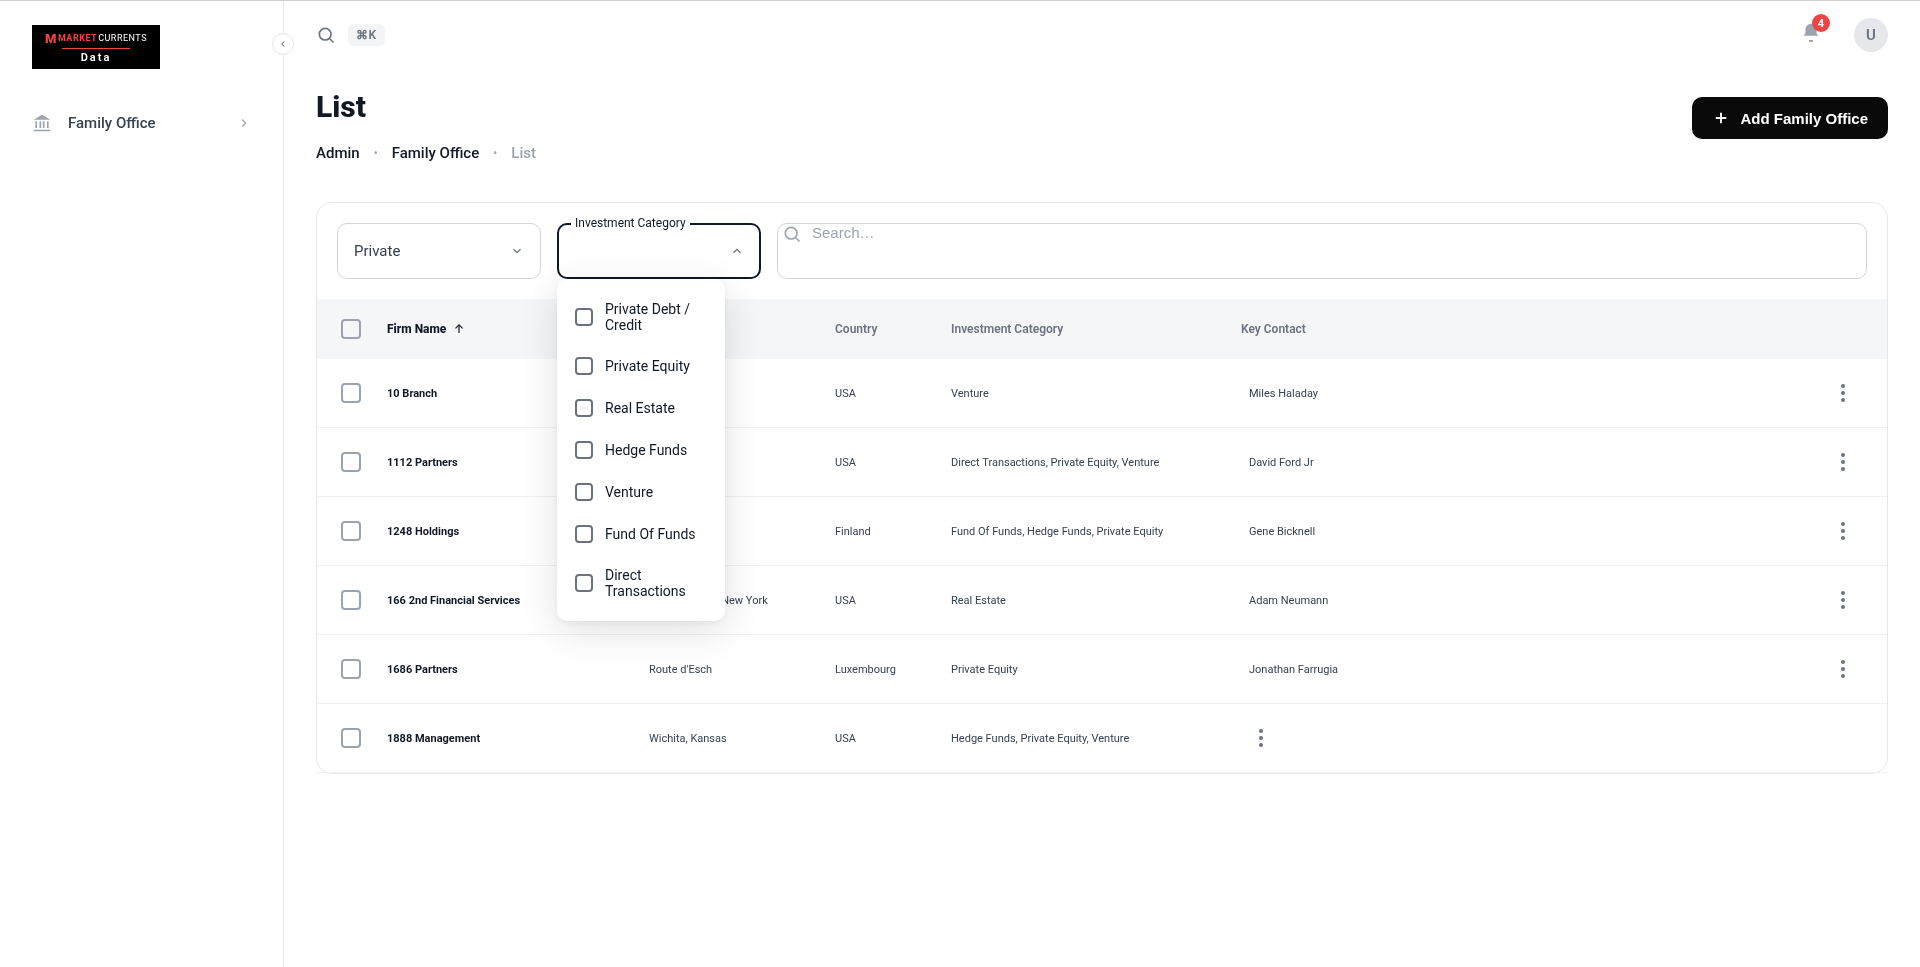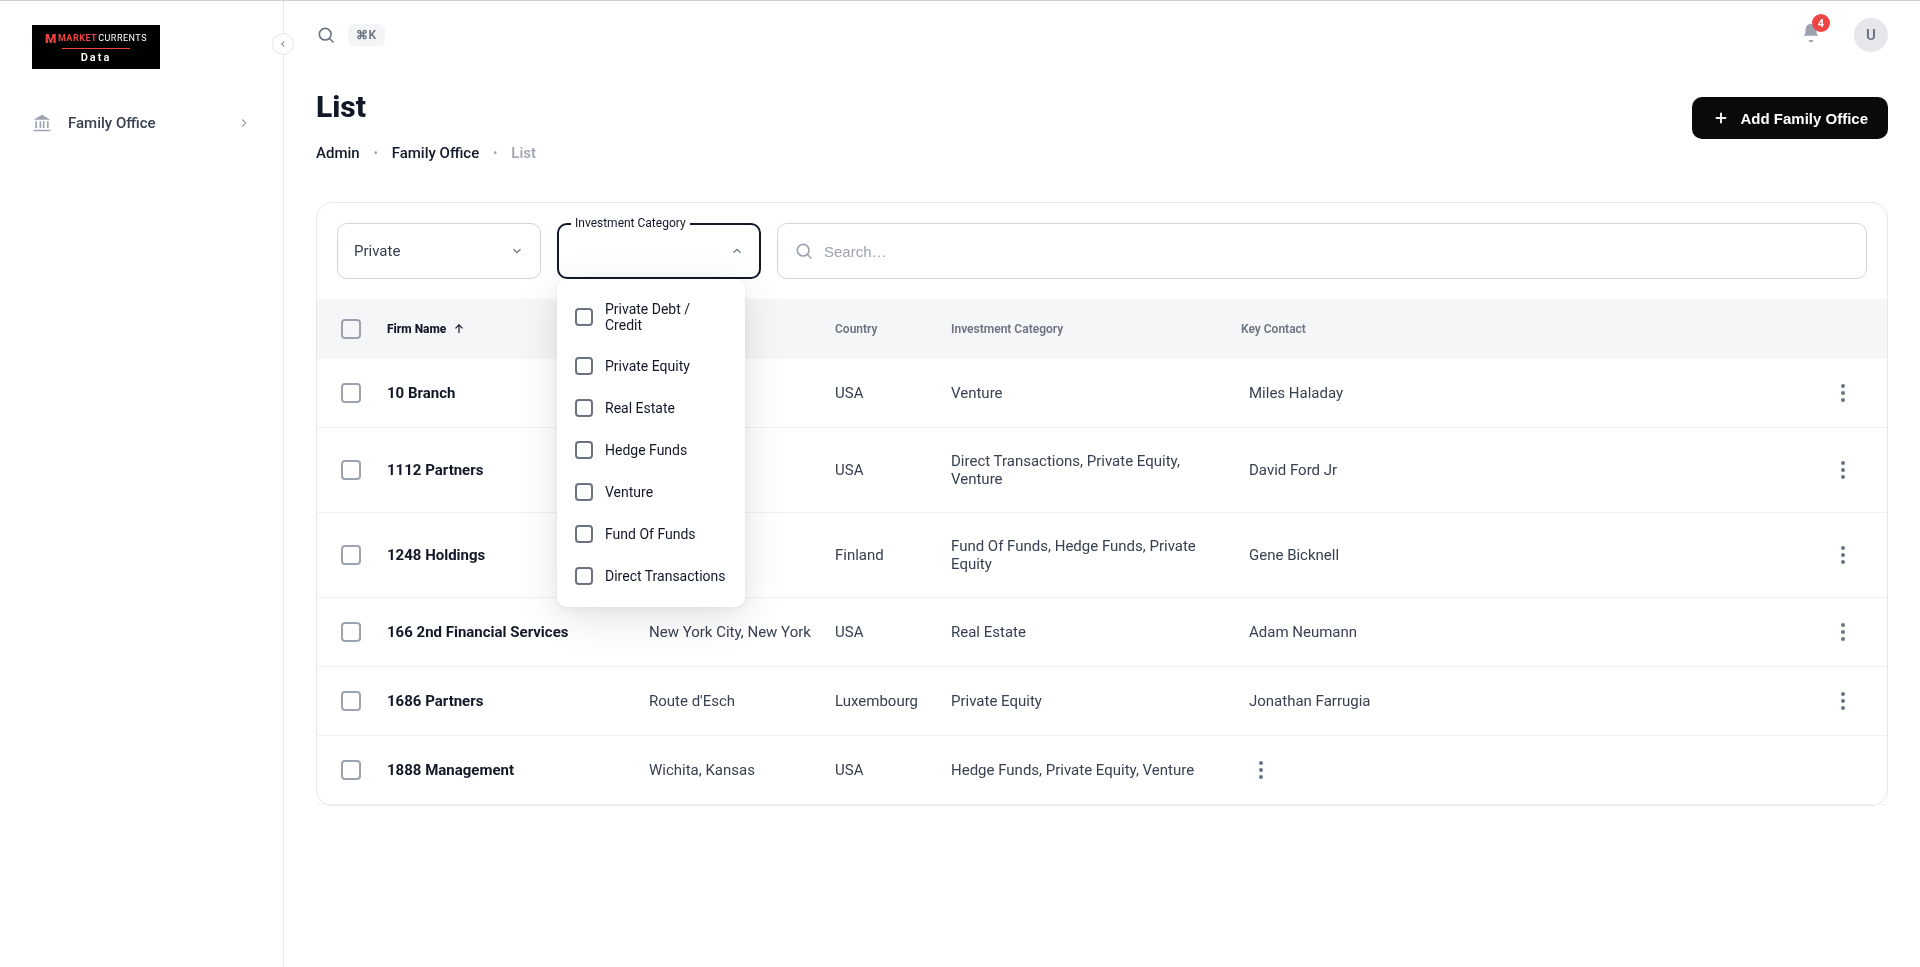--- a/index.html
+++ b/index.html
@@ -141,43 +141,43 @@
   .select.focused { border-width: 2px; border-color: #111827; padding: 0 15px; }
   .select.focused .float-label {
     position: absolute; top: -9px; left: 12px;
     background: #fff; padding: 0 4px;
     font-size: 12px; color: #111827;
   }
 
   .dropdown {
     position: absolute;
     top: 76px; left: 240px;
-    width: 188px;
+    width: 168px;
     background: #fff;
     border-radius: 10px;
     box-shadow: 0 10px 40px rgba(0,0,0,0.12), 0 2px 6px rgba(0,0,0,0.05);
     padding: 10px 0;
     z-index: 100;
   }
   .dropdown-item {
     display: flex; align-items: center; gap: 12px;
     padding: 12px 18px; cursor: pointer;
     font-size: 14px; color: #111827;
   }
   .checkbox {
     width: 18px; height: 18px;
     border: 2px solid #6b7280; border-radius: 4px;
     flex: none; background: #fff;
   }
 
   .search-wrap {
     flex: 1; height: 56px;
     border: 1px solid #d1d5db; border-radius: 10px;
-    display: flex; align-items: center; gap: 10px;
-    padding: 0 16px;
+    display: flex; align-items: flex-start; gap: 10px;
+    padding: 0 4px;
   }
   .search-wrap svg { width: 20px; height: 20px; stroke: #9ca3af; flex:none; }
   .search-input {
     border: none; outline: none; flex: 1;
     font-size: 15px; color: #111827;
     background: transparent;
   }
   .search-input::placeholder { color: #9ca3af; }
 
   .table { width: 100%; }
@@ -192,21 +192,21 @@
   .th-firm svg { width:14px; height:14px; stroke:#111827; }
   .th-location { width: 186px; }
   .th-country { width: 116px; }
   .th-cat { width: 290px; }
   .th-contact { flex: 1; }
   .th-actions { width: 40px; }
 
   .row {
     display: flex; align-items: center;
     padding: 24px;
-    font-size: 15px; color: #374151;
+    font-size: 11px; color: #374151;
     border-bottom: 1px solid #f0f1f3;
   }
   .row .c-check { width: 46px; }
   .row .c-firm { width: 262px; font-weight: 700; color: #111827; }
   .row .c-location { width: 186px; }
   .row .c-country { width: 116px; }
   .row .c-cat { width: 290px; padding-right: 30px; }
   .row .c-contact { flex: 1; margin-left: 8px; }
   .row .c-actions { width: 40px; display:flex; justify-content:center; }
   .row .c-actions svg { width: 4px; height: 18px; fill: #6b7280; cursor:pointer; }

